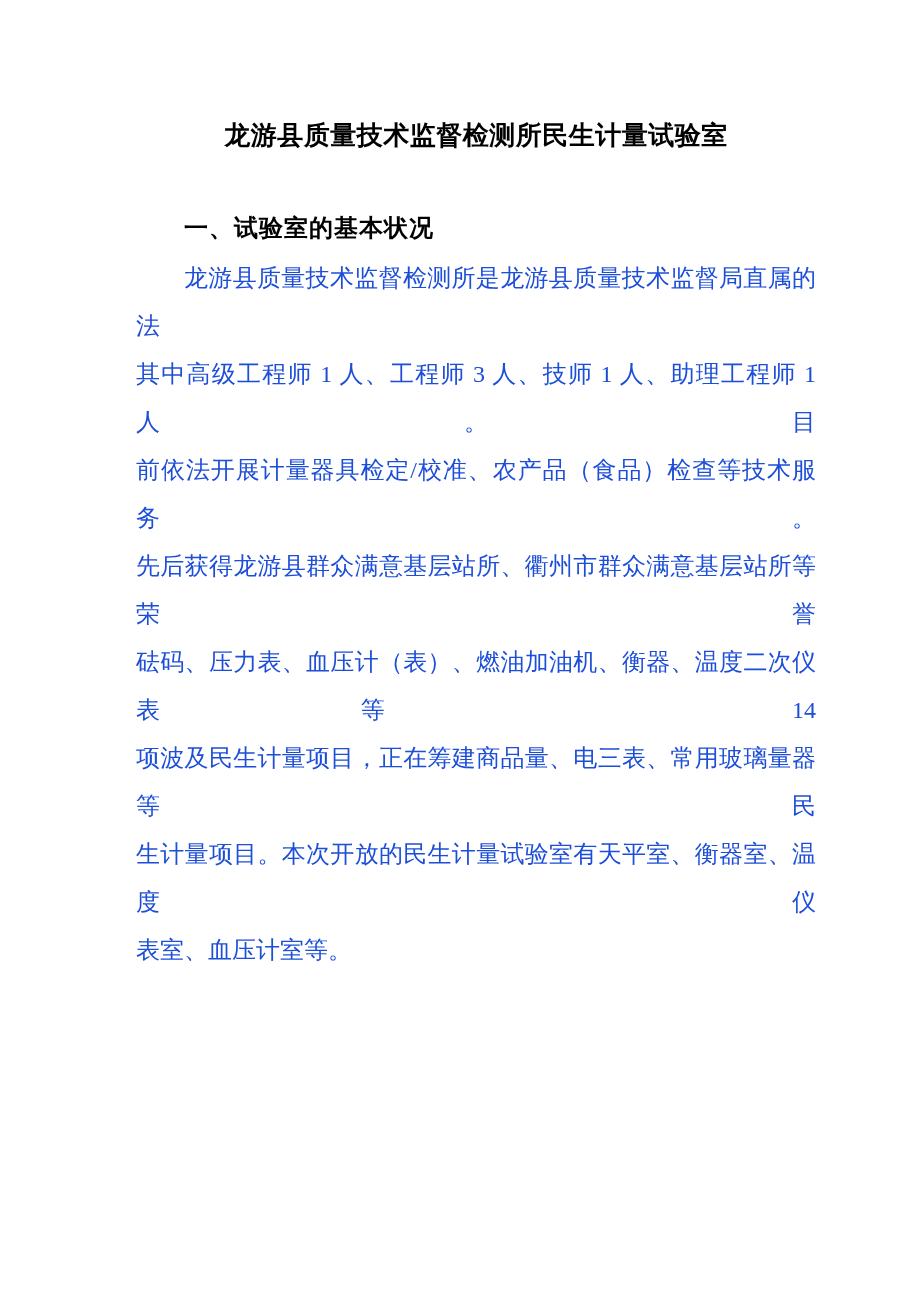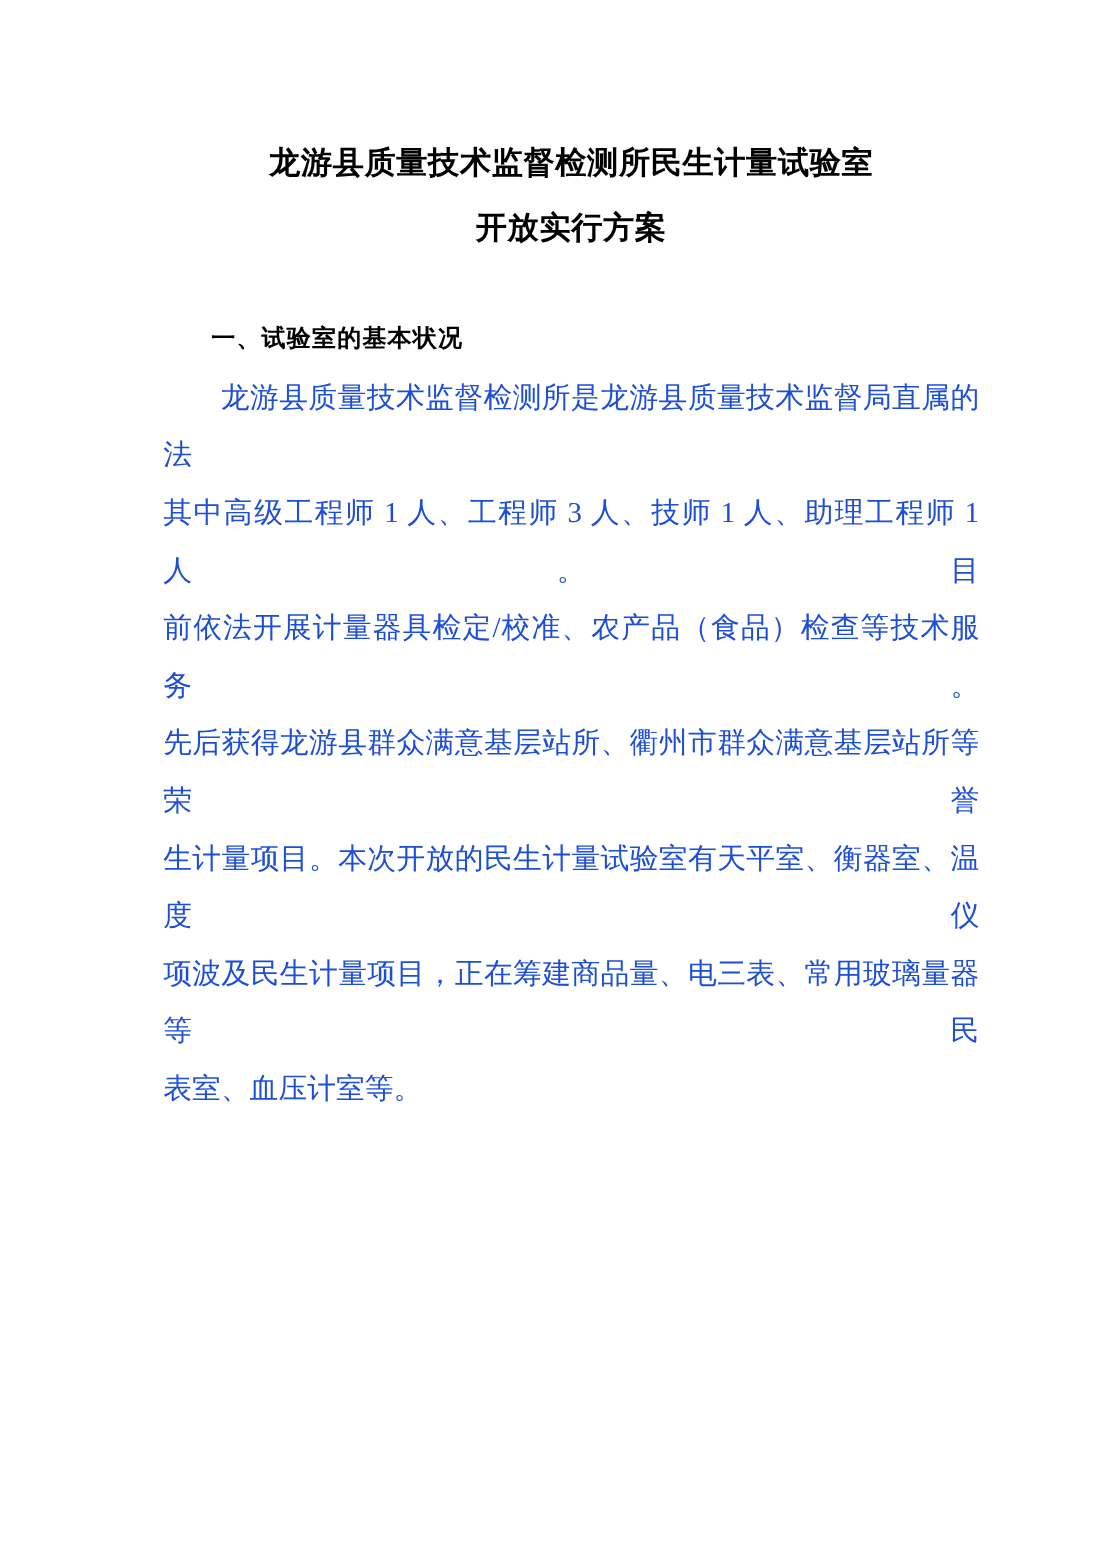--- a/index.html
+++ b/index.html
@@ -22,21 +22,21 @@
     font-weight: 700;
     font-size: 26px;
     line-height: 54px;
     text-align: center;
     letter-spacing: 0.5px;
     color: #000000;
   }
   .section-heading {
     font-family: Liberation Serif, serif;
     font-weight: 700;
-    font-size: 20px;
+    font-size: 24px;
     line-height: 52px;
     text-indent: 2em;
     letter-spacing: 1px;
     color: #000000;
   }
   .h1-gap { margin-top: 40px; }
   .body-line {
     font-family: "Liberation Serif", "DejaVu Serif", serif;
     font-size: 24px;
     line-height: 48px;
@@ -51,27 +51,27 @@
     text-justify: inter-character;
   }
   .indent { text-indent: 2em; }
 </style>
 </head>
 <body>
 
 <div class="page">
 
   <div class="doc-title">龙游县质量技术监督检测所民生计量试验室</div>
-  <div class="doc-title">开放实行方案</div>
 
   <div class="section-heading h1-gap">一、试验室的基本状况</div>
 
   <div>
     <div class="body-line just indent">龙游县质量技术监督检测所是龙游县质量技术监督局直属的法</div>
     <div class="body-line just">其中高级工程师 1 人、工程师 3 人、技师 1 人、助理工程师 1 人。目</div>
     <div class="body-line just">前依法开展计量器具检定/校准、农产品（食品）检查等技术服务。</div>
     <div class="body-line just">先后获得龙游县群众满意基层站所、衢州市群众满意基层站所等荣誉</div>
+    <div class="body-line just">砝码、压力表、血压计（表）、燃油加油机、衡器、温度二次仪表等 14</div>
+    <div class="body-line just">项波及民生计量项目，正在筹建商品量、电三表、常用玻璃量器等民</div>
     <div class="body-line just">生计量项目。本次开放的民生计量试验室有天平室、衡器室、温度仪</div>
-    <div class="body-line just">项波及民生计量项目，正在筹建商品量、电三表、常用玻璃量器等民</div>
     <div class="body-line">表室、血压计室等。</div>
   </div>
 
 </div>
 
 </body></html>

